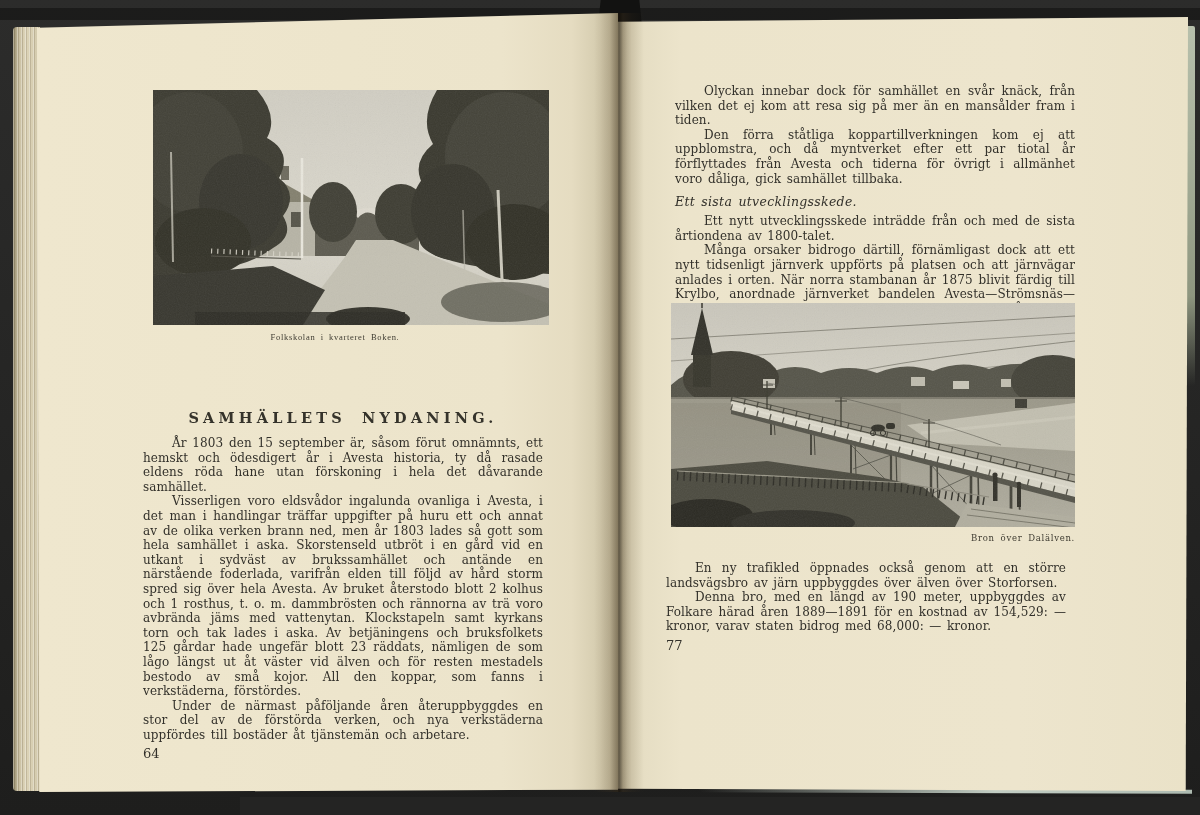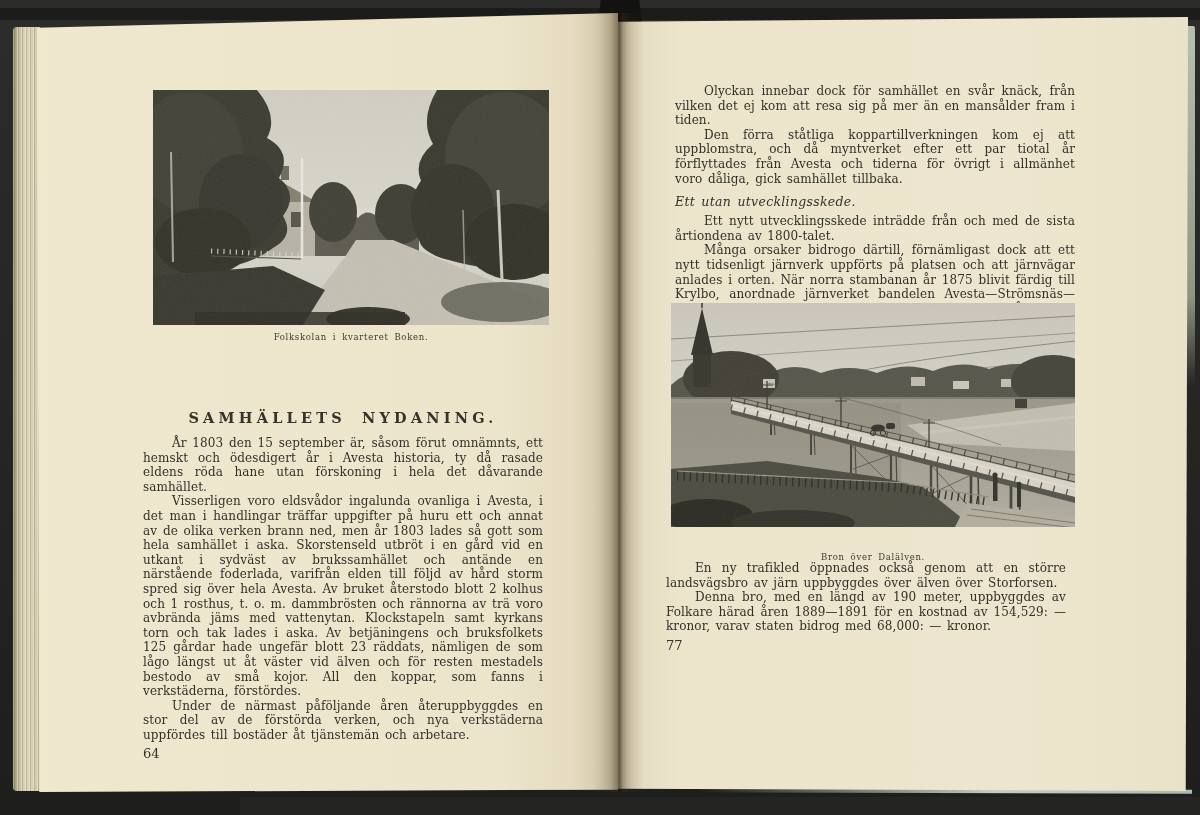--- a/index.html
+++ b/index.html
@@ -25,22 +25,22 @@
   .page-right{left:618px;top:17px;width:570px;height:774px;
     background:linear-gradient(90deg,#b0a78b 0%,#d7ceb2 1.6%,#e6dec4 4.5%,#ece4cb 11%,#ede5cd 70%,#eae2c8 100%);
     clip-path:polygon(0 .6%,100% 0,99.6% 100%,0 99.7%);}
   .gutter{position:absolute;left:594px;top:13px;width:50px;height:779px;pointer-events:none;
     background:linear-gradient(90deg,rgba(60,45,25,0) 0%,rgba(80,62,34,.16) 32%,rgba(58,44,22,.42) 47%,rgba(25,18,8,.55) 50%,rgba(70,54,30,.30) 58%,rgba(80,62,34,.10) 75%,rgba(60,45,25,0) 100%);}
   .photo{position:absolute;}
   .photo svg{display:block;}
   .photoL{left:116px;top:77px;width:396px;height:235px;}
   .photoR{left:53px;top:286px;width:404px;height:224px;}
   .caption{position:absolute;font-size:8.5px;letter-spacing:.7px;word-spacing:2.5px;text-align:center;color:#3e3b31;}
-  .capL{left:116px;top:319px;width:396px;}
-  .capR{left:53px;top:535px;width:404px;}
+  .capL{left:100px;top:319px;width:396px;font-family:Liberation Serif, serif;}
+  .capR{left:53px;top:516px;width:404px;text-align:right;}
   .colL{position:absolute;left:106px;top:362px;width:400px;margin-top:34px;}
   .colR-top{position:absolute;left:48px;top:67px;width:400px;margin-left:9px;}
   .colR-bottom{position:absolute;left:48px;top:544px;width:400px;}
   .main-heading{margin:0 0 10px 0;font-size:14.5px;font-weight:600;letter-spacing:4.2px;word-spacing:7px;
     text-align:center;color:#35332b;}
   .para{margin:0;text-indent:29px;text-align:justify;font-size:12px;line-height:14.6px;
     word-spacing:1.6px;letter-spacing:.1px;}
   .subsection{font-style:italic;font-size:12.5px;letter-spacing:.3px;word-spacing:2px;margin:8px 0 5px 0;}
   .pagenum{font-size:13px;margin-top:4px;}
   .pn-right{text-align:left;}
@@ -116,21 +116,21 @@
       <p class="para">Visserligen voro eldsvådor ingalunda ovanliga i Avesta, i det man i handlingar träffar uppgifter på huru ett och annat av de olika verken brann ned, men år 1803 lades så gott som hela samhället i aska. Skorstenseld utbröt i en gård vid en utkant i sydväst av brukssamhället och antände en närstående foderlada, varifrån elden till följd av hård storm spred sig över hela Avesta. Av bruket återstodo blott 2 kolhus och 1 rosthus, t. o. m. dammbrösten och rännorna av trä voro avbrända jäms med vattenytan. Klockstapeln samt kyrkans torn och tak lades i aska. Av betjäningens och bruksfolkets 125 gårdar hade ungefär blott 23 räddats, nämligen de som lågo längst ut åt väster vid älven och för resten mestadels bestodo av små kojor. All den koppar, som fanns i verkstäderna, förstördes.</p>
       <p class="para">Under de närmast påföljande åren återuppbyggdes en stor del av de förstörda verken, och nya verkstäderna uppfördes till bostäder åt tjänstemän och arbetare.</p>
       <div class="pagenum">64</div>
     </div>
   </div>
 
   <div class="page page-right">
     <div class="colR-top">
       <p class="para">Olyckan innebar dock för samhället en svår knäck, från vilken det ej kom att resa sig på mer än en mansålder fram i tiden.</p>
       <p class="para">Den förra ståtliga koppartillverkningen kom ej att uppblomstra, och då myntverket efter ett par tiotal år förflyttades från Avesta och tiderna för övrigt i allmänhet voro dåliga, gick samhället tillbaka.</p>
-      <div class="subsection">Ett utan utvecklingsskede.</div>
+      <div class="subsection">Ett sista utvecklingsskede.</div>
       <p class="para">Ett nytt utvecklingsskede inträdde från och med de sista årtiondena av 1800-talet.</p>
       <p class="para">Många orsaker bidrogo därtill, förnämligast dock att ett nytt tidsenligt järnverk uppförts på platsen och att järnvägar anlades i orten. När norra stambanan år 1875 blivit färdig till Krylbo, anordnade järnverket bandelen Avesta—Strömsnäs—Krylbo, och denna anknöts sedan till den år 1881 färdigbyggda Södra Dalarnas järnväg.</p>
     </div>
 
     <div class="photo photoR">
       <svg width="404" height="224" viewBox="0 0 404 224">
         <defs>
           <linearGradient id="skyR" x1="0" y1="0" x2="0" y2="1">
             <stop offset="0" stop-color="#c9c6bb"></stop>
               <stop offset="1" stop-color="#d6d3c7"></stop>

